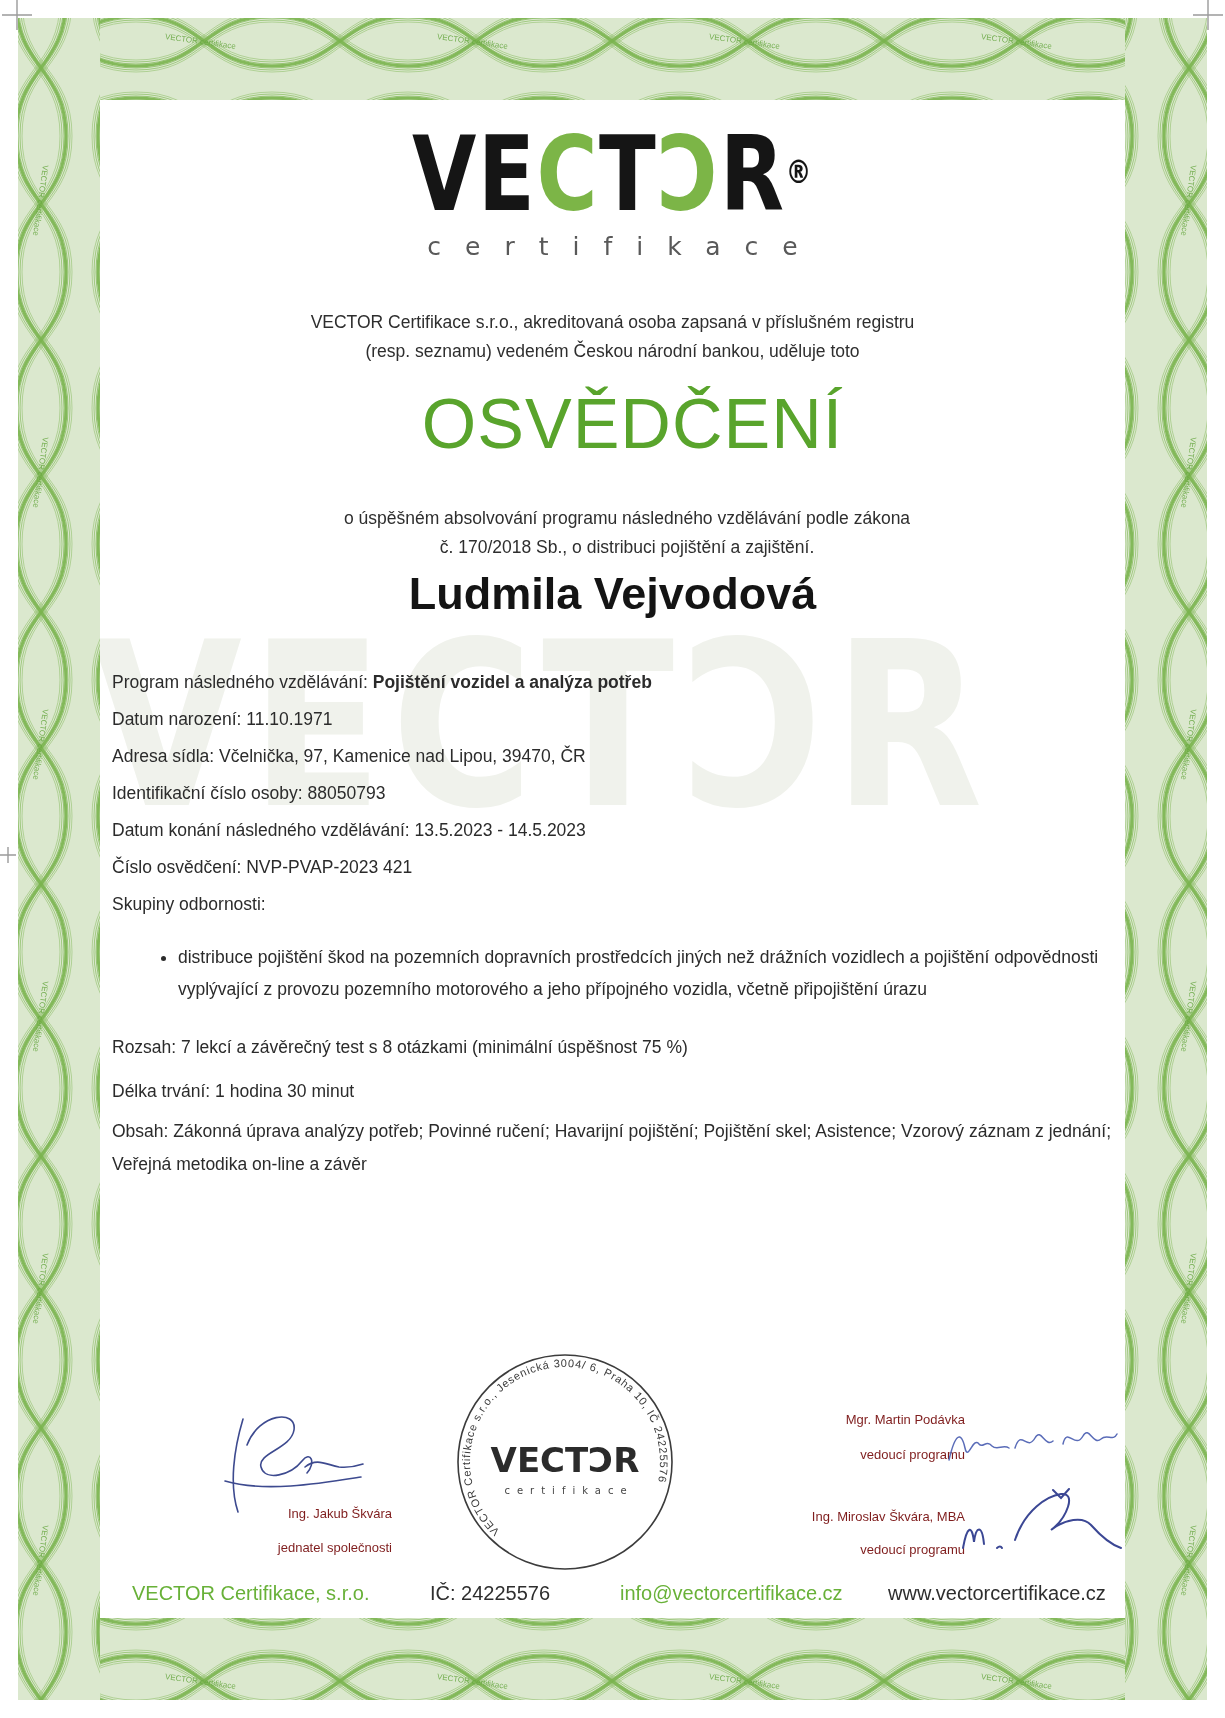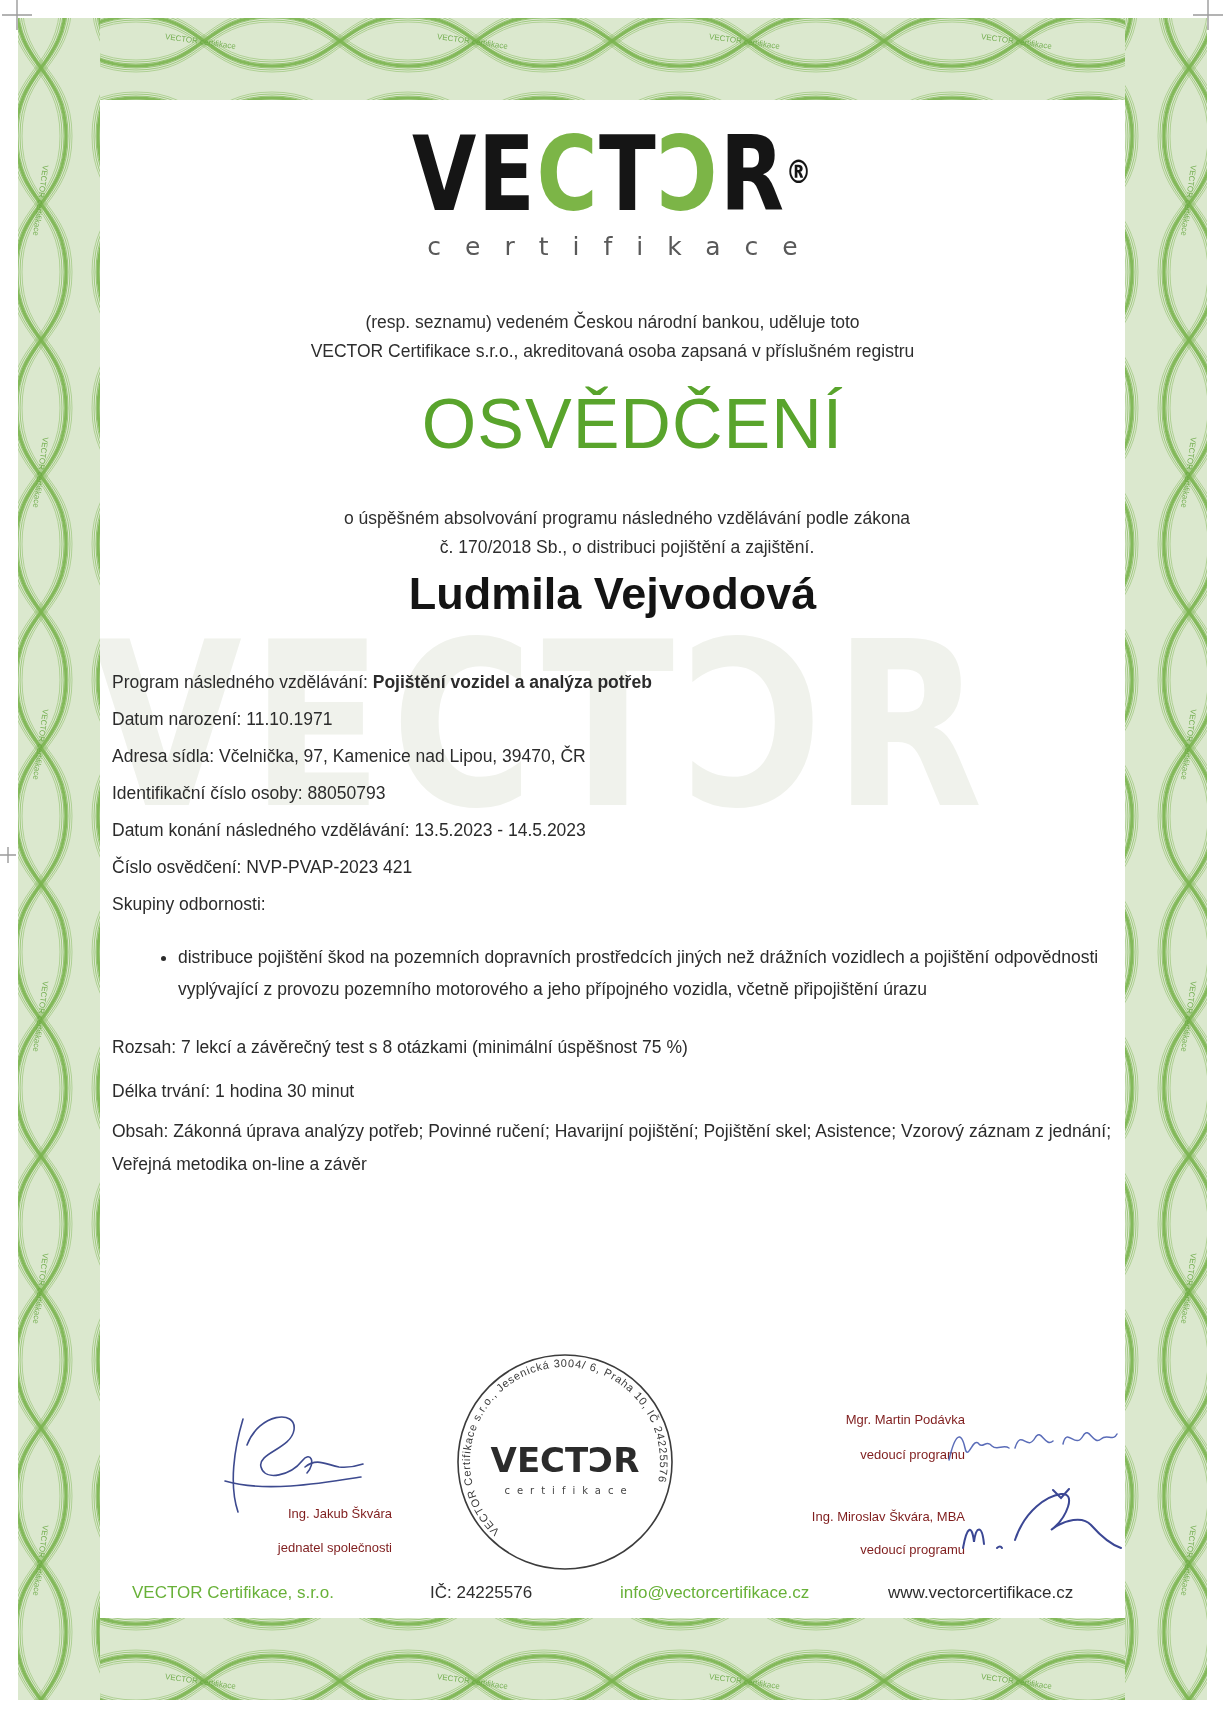--- a/index.html
+++ b/index.html
@@ -39,21 +39,21 @@
   .sig-name{position:absolute;width:240px;text-align:right;font-size:13px;line-height:24px;color:#7f1d1d;}
   .nm-left{left:152px;top:1502px;}
   .rl-left{left:152px;top:1536px;}
   .nm-rt{left:725px;top:1408px;}
   .rl-rt{left:725px;top:1443px;}
   .nm-rb{left:725px;top:1505px;}
   .rl-rb{left:725px;top:1538px;}
 
   .stamp{position:absolute;left:455px;top:1352px;}
 
-  .footer-item{position:absolute;top:1582px;font-size:17px;line-height:22px;color:#2e2e2e;white-space:nowrap;text-decoration:none;}
+  .footer-item{position:absolute;top:1582px;font-size:20px;line-height:22px;color:#2e2e2e;white-space:nowrap;text-decoration:none;}
   .f-green{color:#68b138;}
   .f1{left:132px;} .f2{left:430px;} .f3{left:620px;} .f4{left:888px;}
 </style>
 </head>
 <body>
 
 <div class="page">
 
   <div class="watermark">VECTƆR</div>
 
@@ -111,22 +111,22 @@
   </svg>
 
   <div class="content">
 
     <header class="logo">
       <div class="logo-main"><span>VE</span><span class="lg-green">C</span><span>T</span><span class="lg-green">Ɔ</span><span>R</span><span class="lg-reg">®</span></div>
       <div class="logo-sub">certifikace</div>
     </header>
 
     <div class="intro">
+      <div>VECTOR Certifikace s.r.o., akreditovaná osoba zapsaná v příslušném registru</div>
       <div>(resp. seznamu) vedeném Českou národní bankou, uděluje toto</div>
-      <div>VECTOR Certifikace s.r.o., akreditovaná osoba zapsaná v příslušném registru</div>
     </div>
 
     <div class="cert-title">OSVĚDČENÍ</div>
 
     <div class="subtitle">
       <div>o úspěšném absolvování programu následného vzdělávání podle zákona</div>
       <div>č. 170/2018 Sb., o distribuci pojištění a zajištění.</div>
     </div>
 
     <div class="recipient">Ludmila Vejvodová</div>

